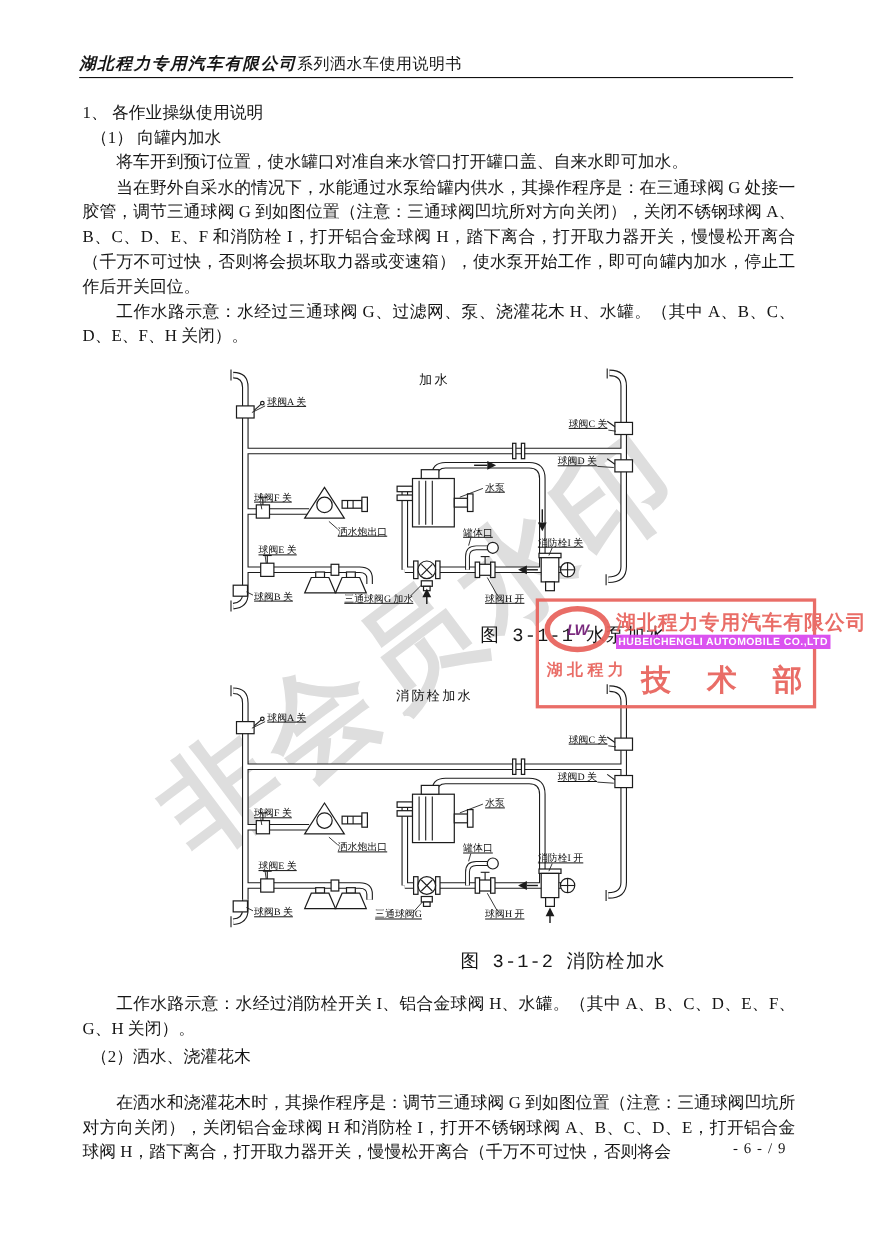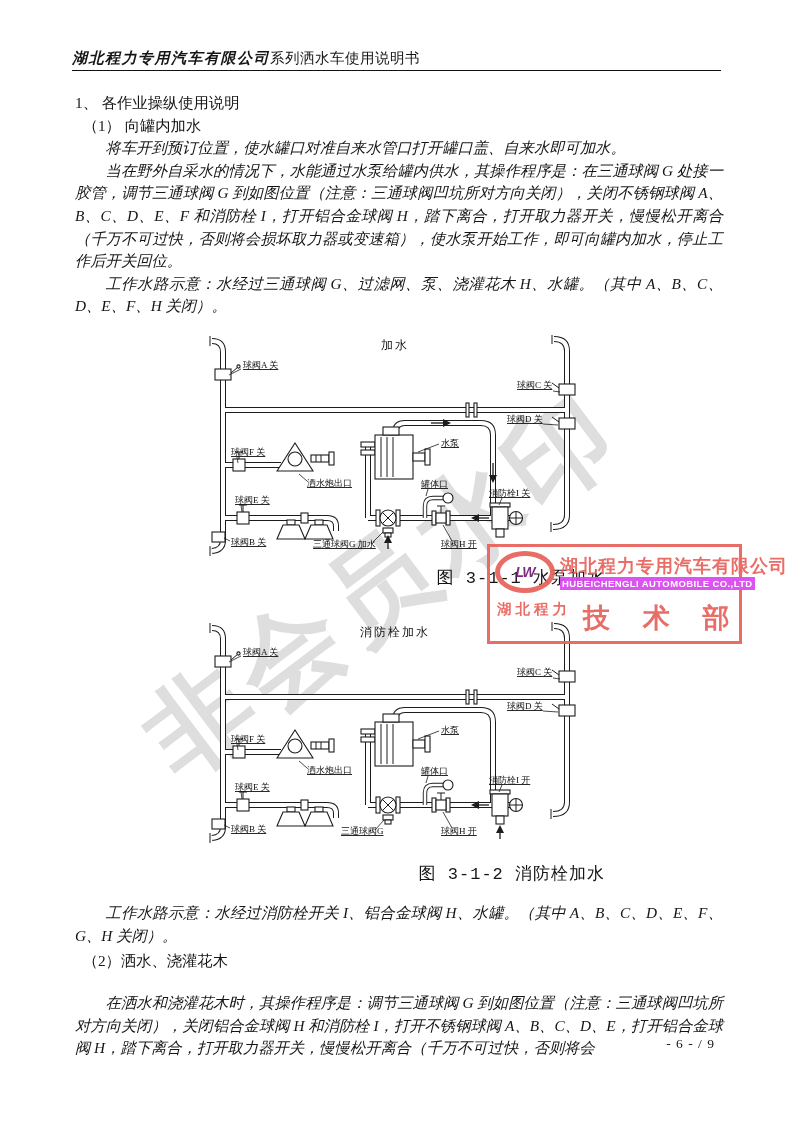--- a/index.html
+++ b/index.html
@@ -11,21 +11,21 @@
         color:#dedede;font-family:"DejaVu Sans","Liberation Sans",sans-serif;font-weight:bold;
         transform:rotate(-37deg);z-index:0;user-select:none;white-space:nowrap;}
   
   .header{position:absolute;left:72px;top:49px;width:650px;z-index:1;font-size:14.5px;white-space:nowrap;}
   .header .co{font-weight:bold;font-style:italic;letter-spacing:1.5px;font-size:15px;}
   .header .sub{letter-spacing:.5px;}
   .rule{position:absolute;left:72px;top:70px;width:649px;border-top:1.7px solid #111;z-index:1;}
   
   .tblock{position:absolute;left:75px;width:648px;font-size:15.3px;line-height:22.6px;z-index:1;}
   .tblock p{margin:0;text-align:justify;}
-  .ind{text-indent:2em;font-style:italic;}
+  .ind{text-indent:2em;}
   .sind{text-indent:.5em;}
   .caption{position:absolute;left:195px;width:410px;text-align:right;font-size:17px;z-index:1;letter-spacing:1px;font-family:Liberation Mono, monospace;}
   .pagenum{position:absolute;top:1036px;right:78px;font-size:13.5px;font-weight:normal;z-index:1;letter-spacing:1px;}
   
   .diag{position:absolute;left:195px;z-index:1;overflow:visible;}
   .po{stroke:#1c1c1c;stroke-width:6;fill:none;stroke-linecap:butt;}
   .pi{stroke:#ffffff;stroke-width:4;fill:none;stroke-linecap:butt;}
   .po2{stroke:#1c1c1c;stroke-width:4.4;fill:none;}
   .pi2{stroke:#ffffff;stroke-width:2.6;fill:none;}
   .comp{fill:#ffffff;stroke:#1c1c1c;stroke-width:1.1;}

